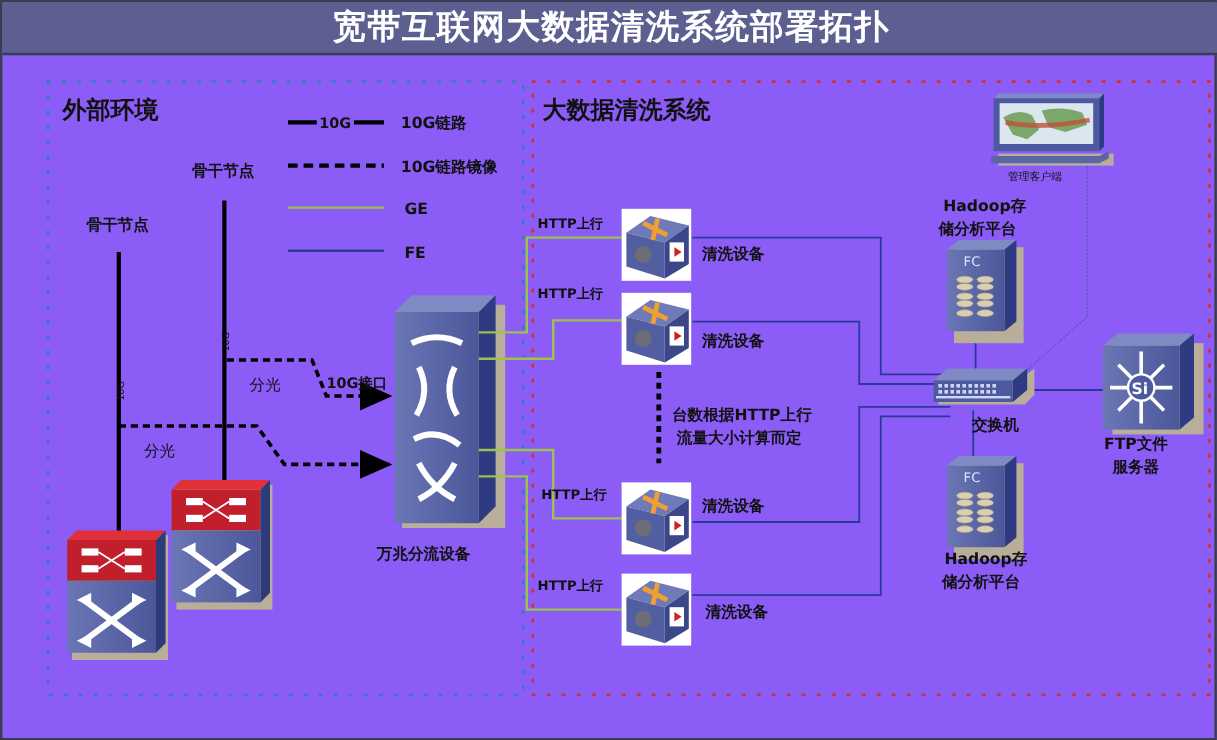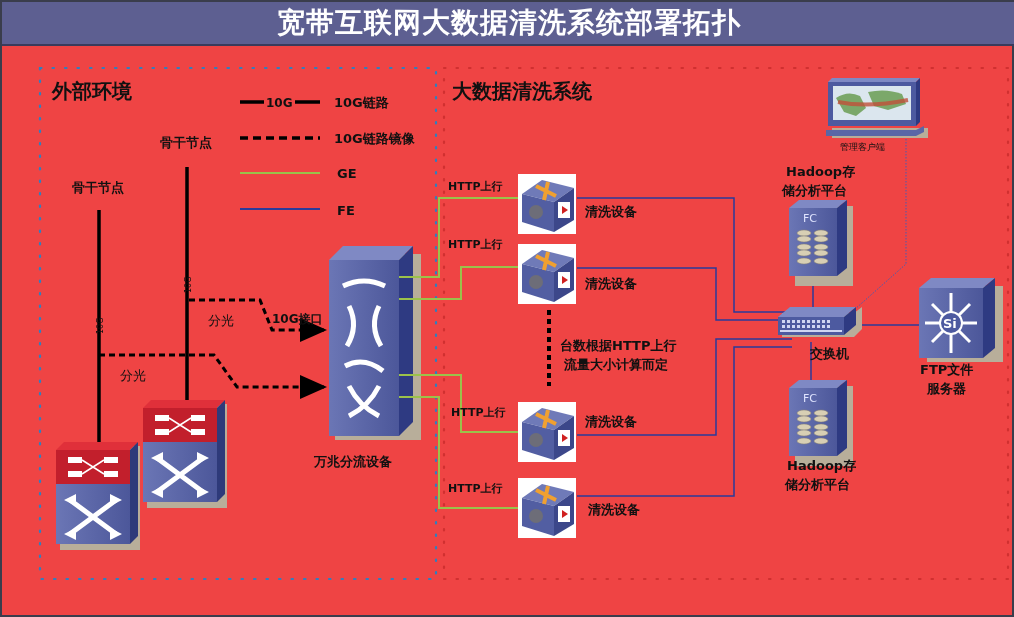--- a/index.html
+++ b/index.html
@@ -1,17 +1,17 @@
 <!DOCTYPE html>
 <html><head>
 <meta charset="utf-8">
 <style>
   html, body { margin:0; padding:0; }
   body { width:1014px; height:617px; background:#2e3140; font-family:"DejaVu Sans", sans-serif; overflow:hidden; }
-  #frame { position:absolute; left:0; top:0; width:1014px; height:617px; background:#ef4444; box-sizing:border-box; border:2px solid #3a3d4c; }
+  #frame { position:absolute; left:0; top:0; width:1014px; height:617px; background:#8b5cf6; box-sizing:border-box; border:2px solid #3a3d4c; }
   #title-bar { position:absolute; left:0; top:0; width:1014px; height:44px; background:#5d5f91; border-bottom:2px solid #3a3b5c; box-sizing:border-box; }
   #title { position:absolute; left:0; top:0; width:1014px; height:42px; line-height:42px; text-align:center; color:#ffffff; font-size:28px; font-weight:bold; letter-spacing:1px; }
   svg#diagram { position:absolute; left:0; top:0; }
   .lbl { font-family:"DejaVu Sans", sans-serif; fill:#111; }
   .b { font-weight:bold; }
 </style>
 </head>
 <body>
 
 <div id="frame">

